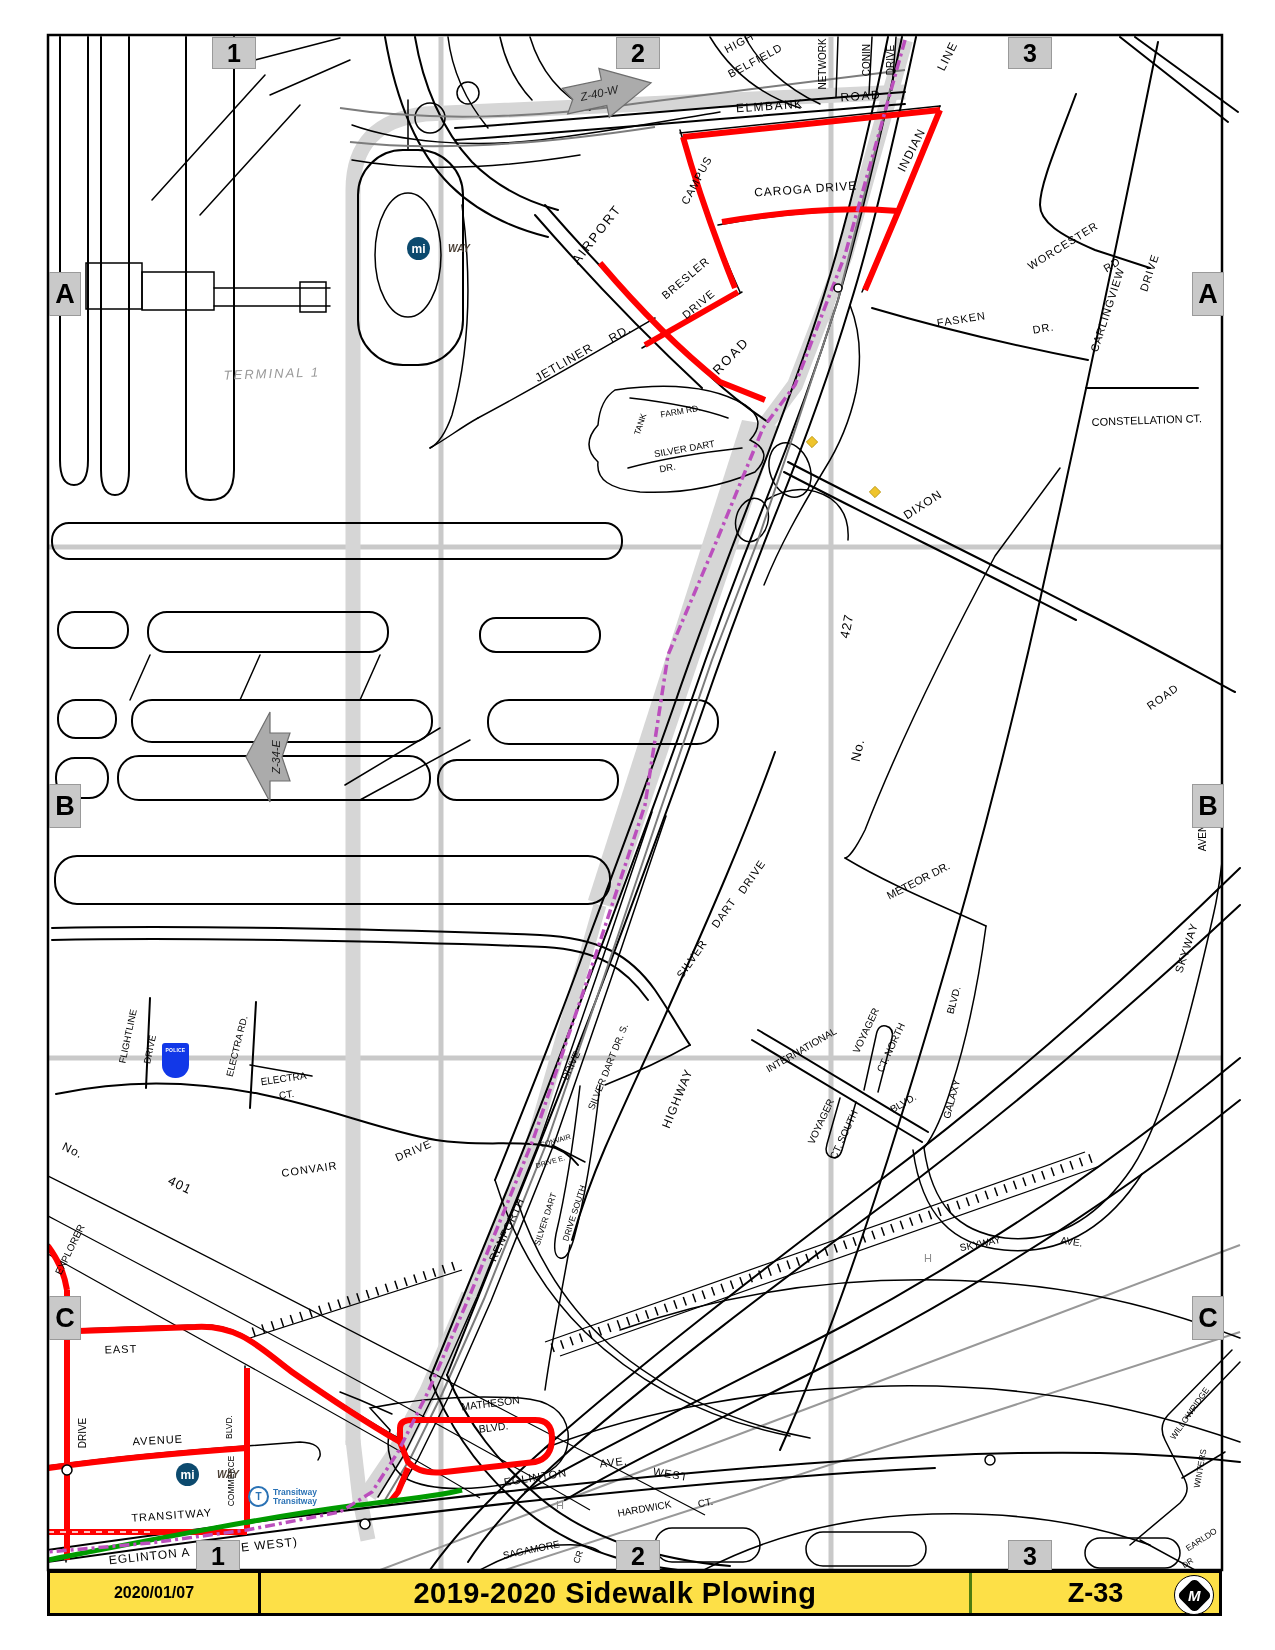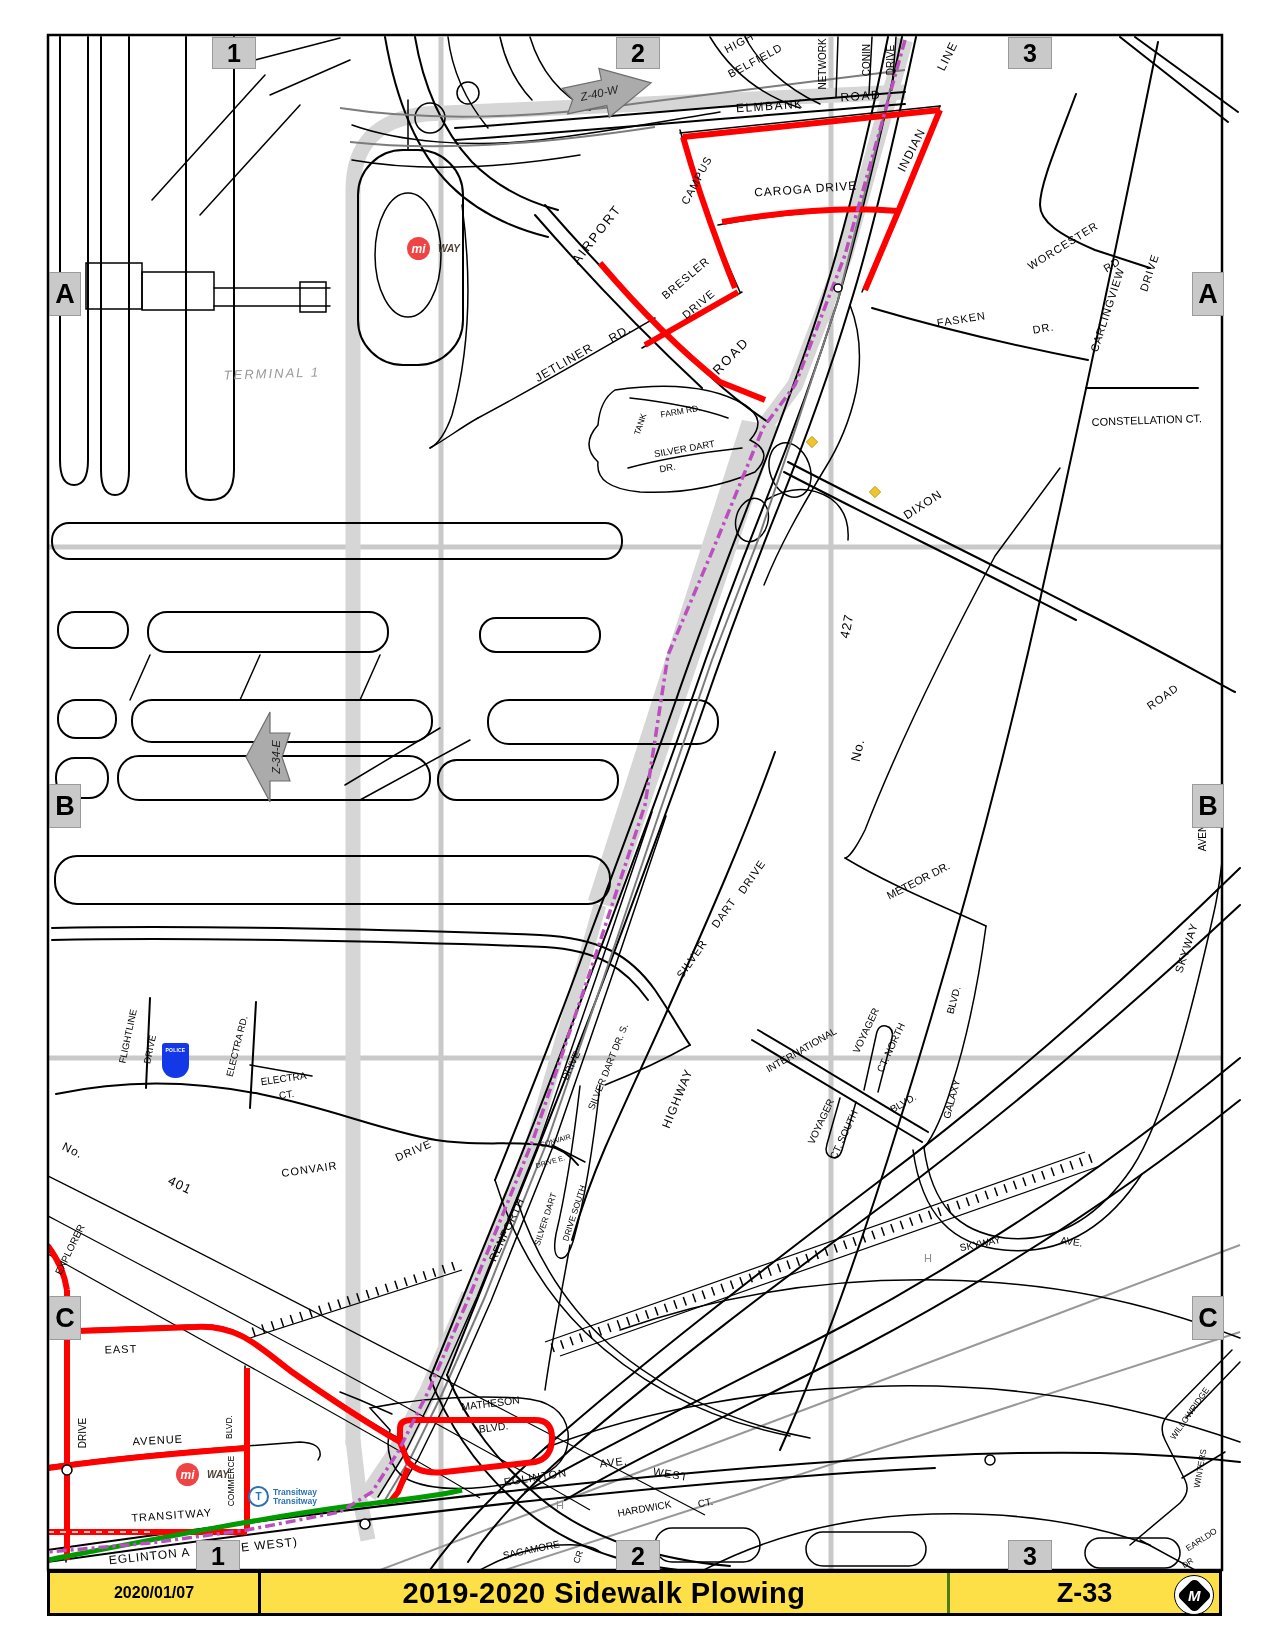--- a/index.html
+++ b/index.html
@@ -24,30 +24,30 @@
   .frame{fill:none;stroke:#000;stroke-width:2.5;}
   .marker{position:absolute;background:var(--marker-bg);color:#000;font-weight:bold;
           display:flex;align-items:center;justify-content:center;border:1px solid #9a9a9a;}
   .marker.num{width:42px;height:30px;font-size:25px;}
   .marker.let{width:30px;height:42px;font-size:27px;}
   #titlebar{position:absolute;left:47px;top:1570px;width:1175px;height:46px;
             border:3px solid #000;box-sizing:border-box;display:flex;background:#fde047;}
   #titlebar .cell{display:flex;align-items:center;justify-content:center;box-sizing:border-box;height:100%;}
   #cell-date{width:211px;border-right:3px solid #000;font-size:16px;font-weight:bold;}
   #cell-title{flex:1;border-right:3px solid #4d7c0f;font-size:29px;font-weight:bold;letter-spacing:0.5px;}
-  #cell-sheet{width:269px;font-size:27px;font-weight:bold;position:relative;}
+  #cell-sheet{width:247px;font-size:27px;font-weight:bold;position:relative;}
   #city-logo{position:absolute;right:5px;top:2px;width:38px;height:38px;border:1.5px solid #000;
              border-radius:50%;display:flex;align-items:center;justify-content:center;background:#fff;}
   #city-logo .diamond{width:25px;height:25px;background:#000;border-radius:5px;transform:rotate(45deg);
              display:flex;align-items:center;justify-content:center;}
   #city-logo .mletter{transform:rotate(-45deg);color:#fff;font-weight:bold;font-style:italic;font-size:15px;}
   .miway{position:absolute;display:flex;align-items:center;}
-  .miway .dot{width:23px;height:23px;border-radius:50%;background:#ef4444;color:#fff;
-              font-weight:bold;font-style:italic;font-size:12px;display:flex;align-items:center;justify-content:center;}
-  .miway .way{color:#4A3F35;font-weight:bold;font-style:italic;font-size:10px;margin-left:8px;}
+  .miway .dot{width:23px;height:23px;border-radius:50%;background:#0c4a6e;color:#fff;
+              font-weight:bold;font-size:12px;display:flex;align-items:center;justify-content:center;}
+  .miway .way{color:#4A3F35;font-weight:bold;font-style:italic;font-size:10px;margin-left:18px;}
   #transitway-logo{position:absolute;left:248px;top:1486px;display:flex;align-items:center;}
   #transitway-logo .tcirc{width:17px;height:17px;border-radius:50%;border:2px solid #2A72B5;color:#2A72B5;
               font-size:10px;font-weight:bold;display:flex;align-items:center;justify-content:center;}
   #transitway-logo .ttext{margin-left:4px;color:#2A72B5;font-weight:bold;font-size:8.5px;line-height:9px;}
   #police{position:absolute;left:162px;top:1043px;width:27px;height:35px;}
   #police .shield{width:27px;height:35px;background:#1238E8;border-radius:3px 3px 13px 13px;
                   display:flex;align-items:flex-start;justify-content:center;}
   #police .ptext{color:#fff;font-size:5px;font-weight:bold;margin-top:4px;letter-spacing:0.2px;}
 </style>
 </head>

